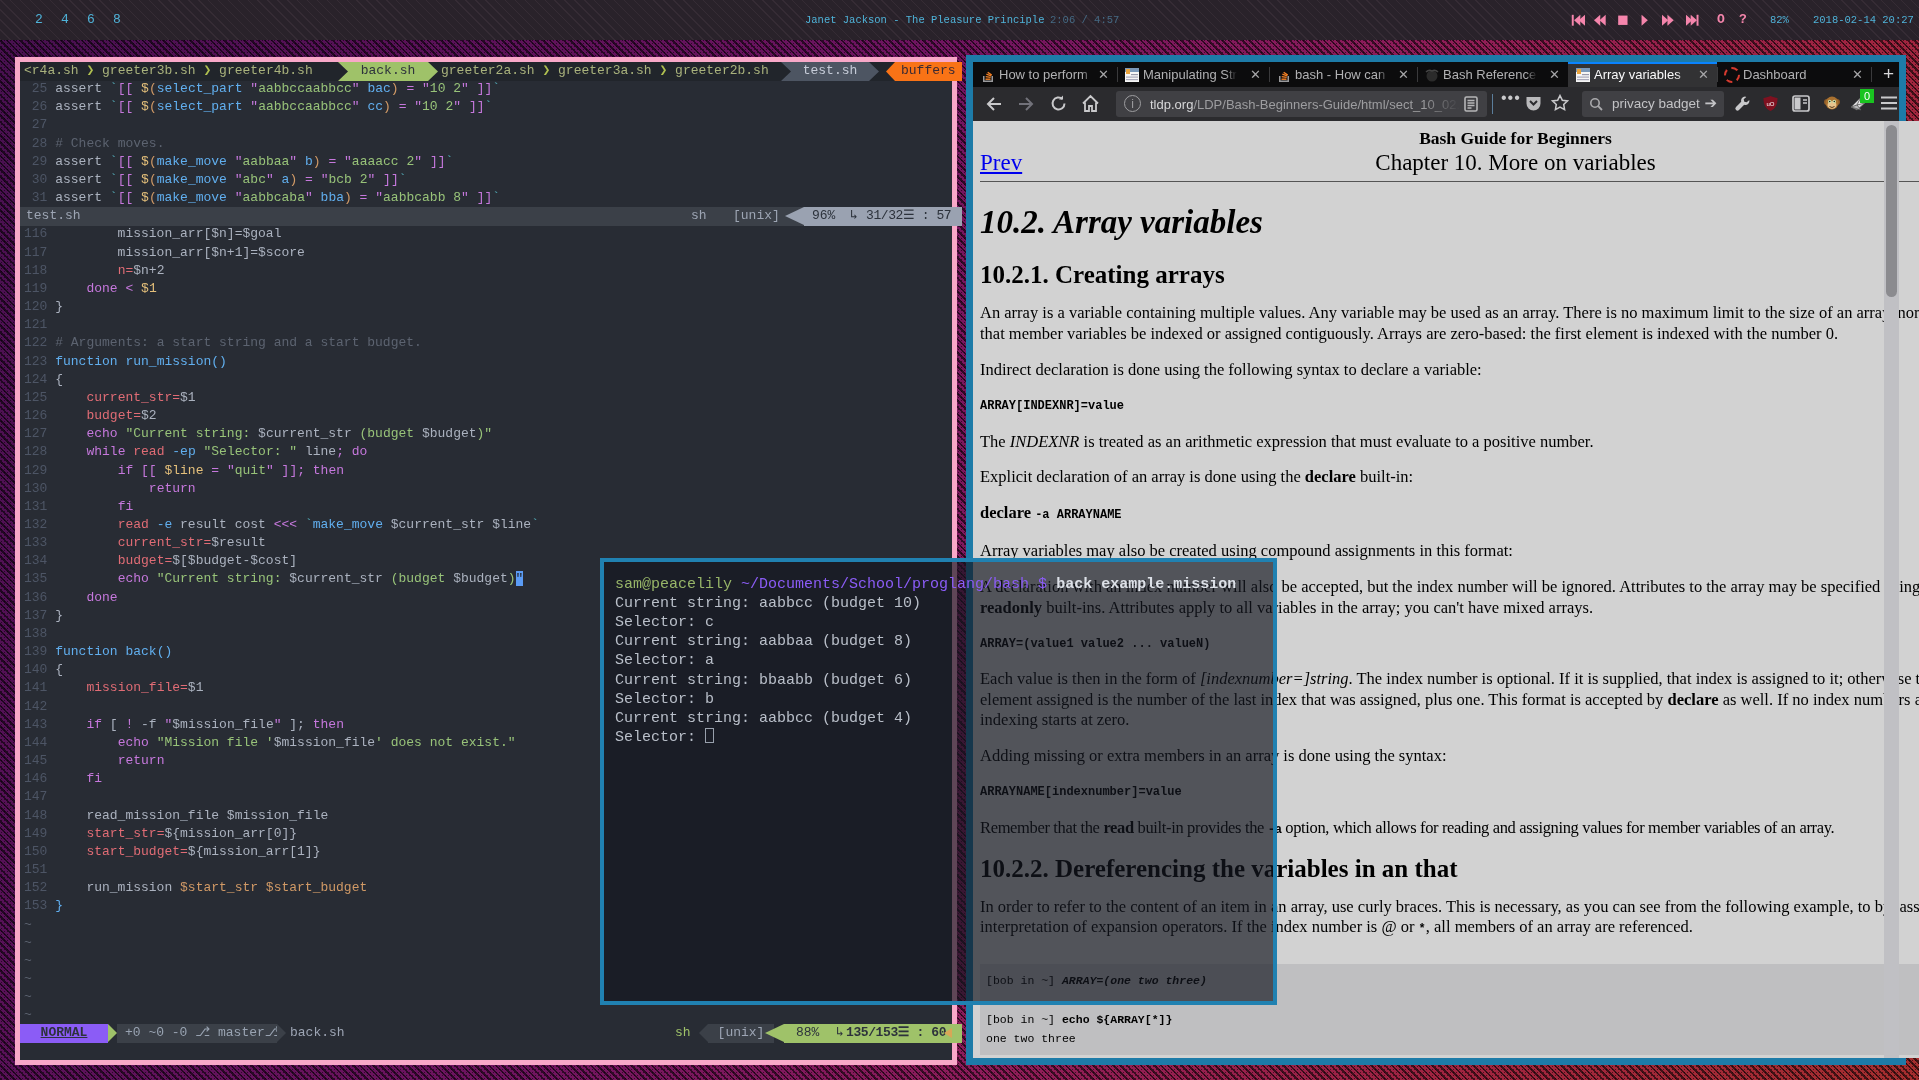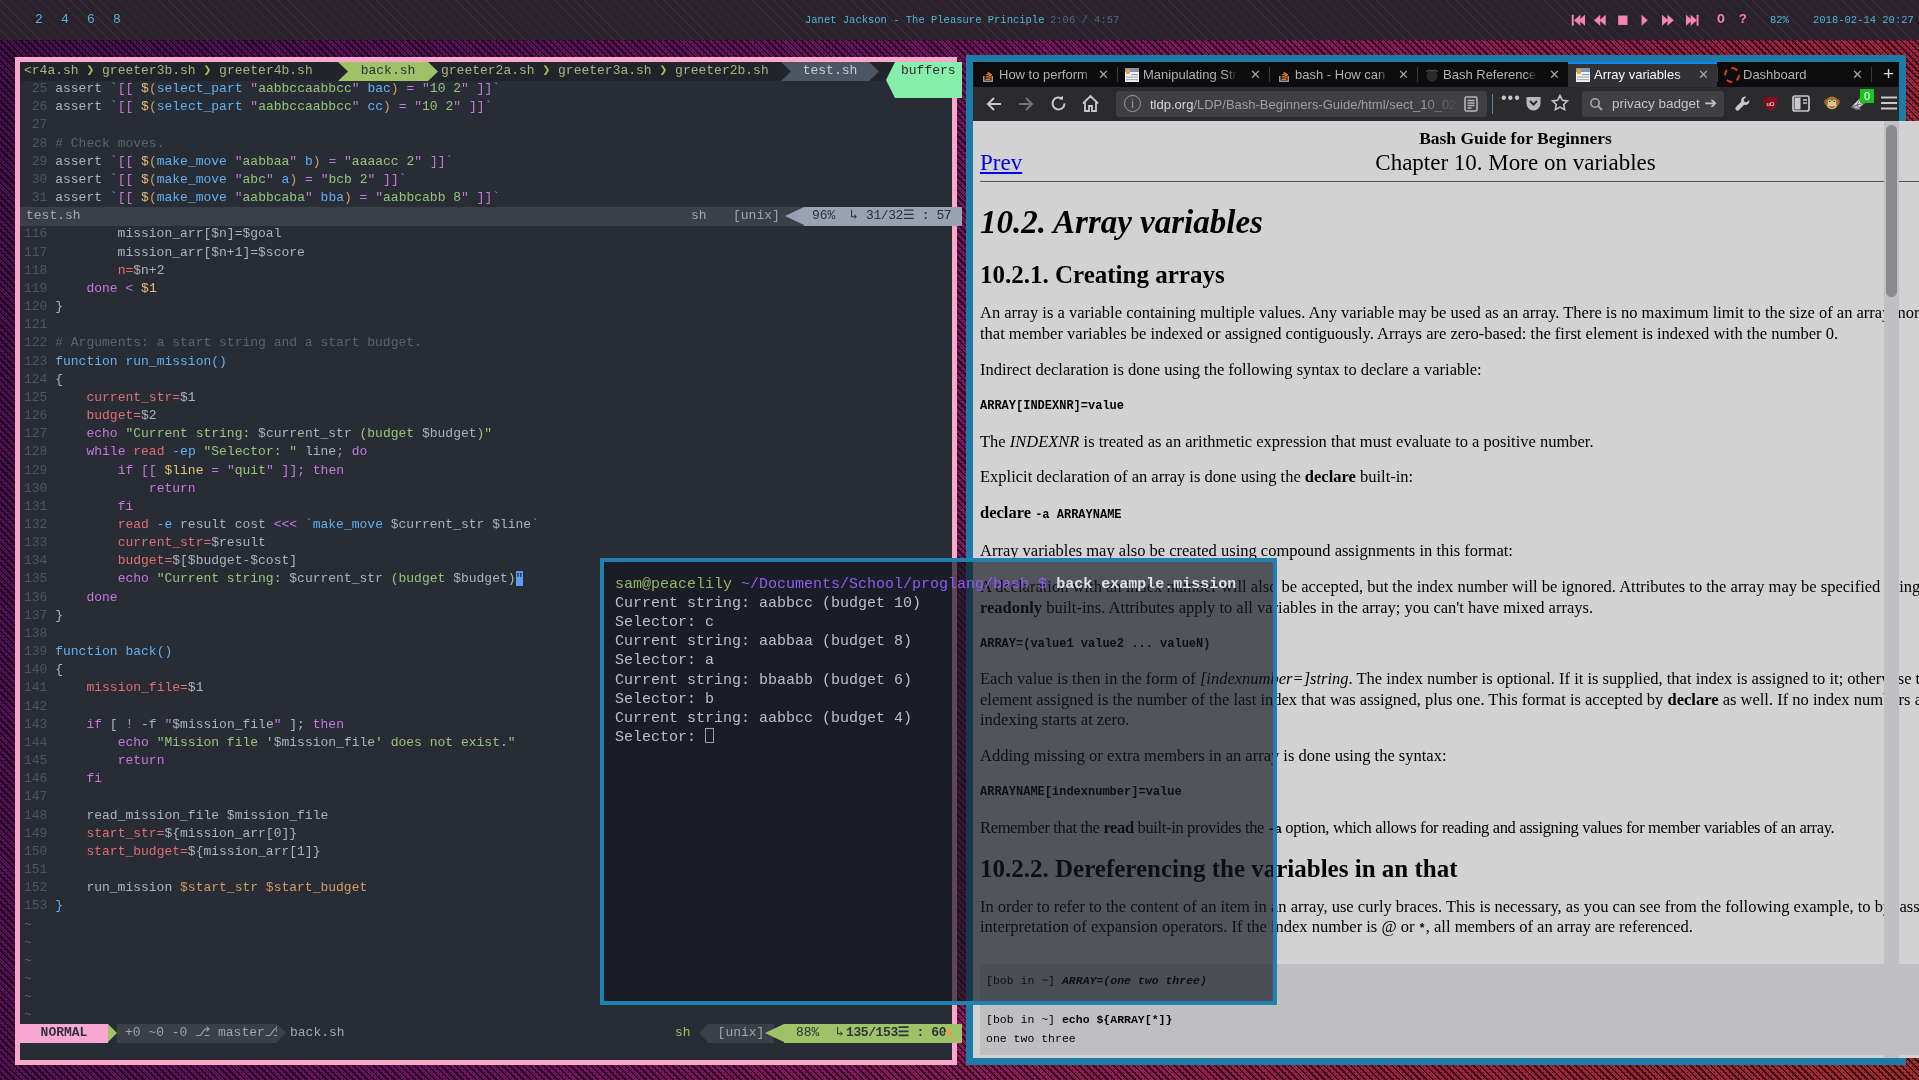--- a/index.html
+++ b/index.html
@@ -24,31 +24,31 @@
 .vrow { position:absolute; left:4px; height:18.16px; }
 .ln { color:#4d5565; }.pu{color:#c678dd}.gr{color:#98c379}.rd{color:#e06c75}
 .bl{color:#61afef}.yl{color:#e5c07b}.or{color:#d19a66}.cy{color:#56b6c2}.gy{color:#5c6370}
 .cur{background:#5b9cf5;color:#21252b;}
 #vtab { position:absolute; left:0; top:0; width:100%; height:19px; background:#21252b; color:#a9b27c; }
 #vtab .sep { color:#b0c050; }
 .tabgreen { position:absolute; left:318px; top:0; width:100px; height:19px; background:#9fc269; color:#2d323c;
   clip-path:polygon(0 0, 90px 0, 100% 50%, 90px 100%, 0 100%, 10px 50%); text-align:center;}
 .tabgrey { position:absolute; left:761px; top:0; width:98px; height:19px; background:#4d5562; color:#c6ccd8;
   clip-path:polygon(0 0, 88px 0, 100% 50%, 88px 100%, 0 100%, 10px 50%); text-align:center;}
-.tabpurp { position:absolute; left:866px; top:0; width:76px; height:36px; background:#86efac; color:#3a2a34;
+.tabpurp { position:absolute; left:866px; top:0; width:76px; height:19px; background:#f97316; color:#3a2a34;
   clip-path:polygon(9px 0, 100% 0, 100% 100%, 9px 100%, 0 50%); padding-left:15px;}
 .stl { position:absolute; left:0; width:100%; height:19px; background:#3b4048; color:#9da5b4; }
 .stl .fn { position:absolute; left:6px; }
 .stl .ft { position:absolute; left:671px; }
 .stl .fe { position:absolute; left:713px; }
 .stl .rseg { position:absolute; left:784px; width:158px; height:19px; background:#9aa2b1; color:#2c323b; }
 .stl .rseg::before { content:""; position:absolute; left:-19px; top:0;
   border-top:9.5px solid transparent; border-bottom:9.5px solid transparent; border-right:19px solid #9aa2b1; }
 #stl2 { position:absolute; left:0; width:100%; height:19px; background:#282c34; }
-#stl2 .nm { position:absolute; left:0; width:88px; height:19px; background:#f9a8d4; color:#2d323c; font-weight:bold; text-align:center;}
+#stl2 .nm { position:absolute; left:0; width:88px; height:19px; background:#8b5cf6; color:#2d323c; font-weight:bold; text-align:center;text-decoration:underline;}
 #stl2 .nm::after { content:""; position:absolute; right:-9px; top:0; border-top:9.5px solid transparent; border-bottom:9.5px solid transparent; border-left:9px solid #9fc269;}
 #stl2 .git { position:absolute; left:97px; width:160px; height:19px; background:#3b4048; color:#99a3b2; padding-left:8px;}
 #stl2 .git::after { content:""; position:absolute; right:-9px; top:0; border-top:9.5px solid transparent; border-bottom:9.5px solid transparent; border-left:9px solid #3b4048;}
 #stl2 .bfn { position:absolute; left:270px; color:#9da5b4; }
 #stl2 .sh2 { position:absolute; left:655px; color:#9fc269; }
 #stl2 .unx { position:absolute; left:688px; width:66px; height:19px; background:#3b4048; color:#9da5b4; text-align:center;}
 #stl2 .unx::before { content:""; position:absolute; left:-9px; top:0; border-top:9.5px solid transparent; border-bottom:9.5px solid transparent; border-right:9px solid #3b4048;}
 #stl2 .grseg { position:absolute; left:764px; width:178px; height:19px; background:#9fc269; color:#2d323c; }
 #stl2 .grseg::before { content:""; position:absolute; left:-19px; top:0; border-top:9.5px solid transparent; border-bottom:9.5px solid transparent; border-right:19px solid #9fc269;}
 #stl2 .endtri { position:absolute; right:0; top:4px; border-top:5.5px solid transparent; border-bottom:5.5px solid transparent; border-right:8px solid #d8a657;}

